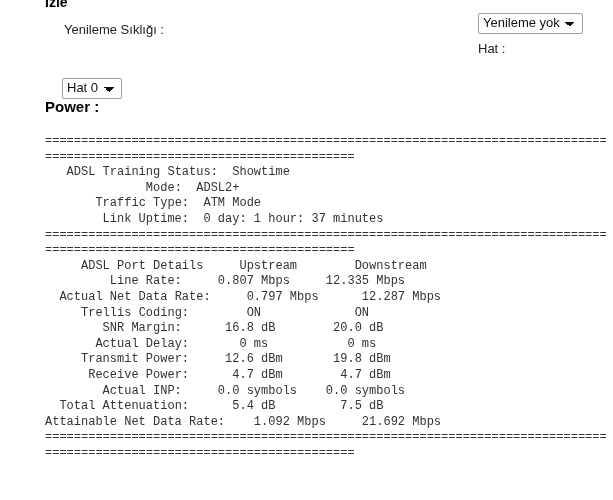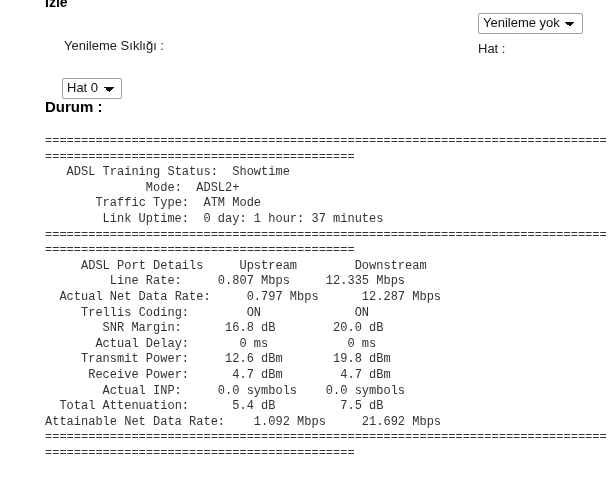--- a/index.html
+++ b/index.html
@@ -29,21 +29,20 @@
     letter-spacing: 0px;
   }
 
   .refresh-label {
     position: absolute;
     left: 64px;
     top: 22px;
     font-size: 13px;
     color: #222222;
     white-space: nowrap;
-    margin-top: 16px;
   }
 
   .refresh-select-wrap {
     position: absolute;
     left: 478px;
     top: 13px;
     text-decoration: underline;
   }
 
   .line-label {
@@ -121,21 +120,21 @@
 <div class="refresh-select-wrap">
   <select class="ui-select" id="refresh-select"><option value="Yenileme yok">Yenileme yok</option></select>
 </div>
 
 <div class="line-label">Hat :</div>
 
 <div class="line-select-wrap">
   <select class="ui-select" id="line-select"><option value="Hat 0">Hat 0</option></select>
 </div>
 
-<div class="status-title">Durum :</div>
+<div class="status-title">Power :</div>
 
 <pre class="status-dump">=========================================================================================================================
    ADSL Training Status:  Showtime
               Mode:  ADSL2+
        Traffic Type:  ATM Mode
         Link Uptime:  0 day: 1 hour: 37 minutes
 =========================================================================================================================
      ADSL Port Details     Upstream        Downstream
          Line Rate:     0.807 Mbps     12.335 Mbps
   Actual Net Data Rate:     0.797 Mbps      12.287 Mbps

